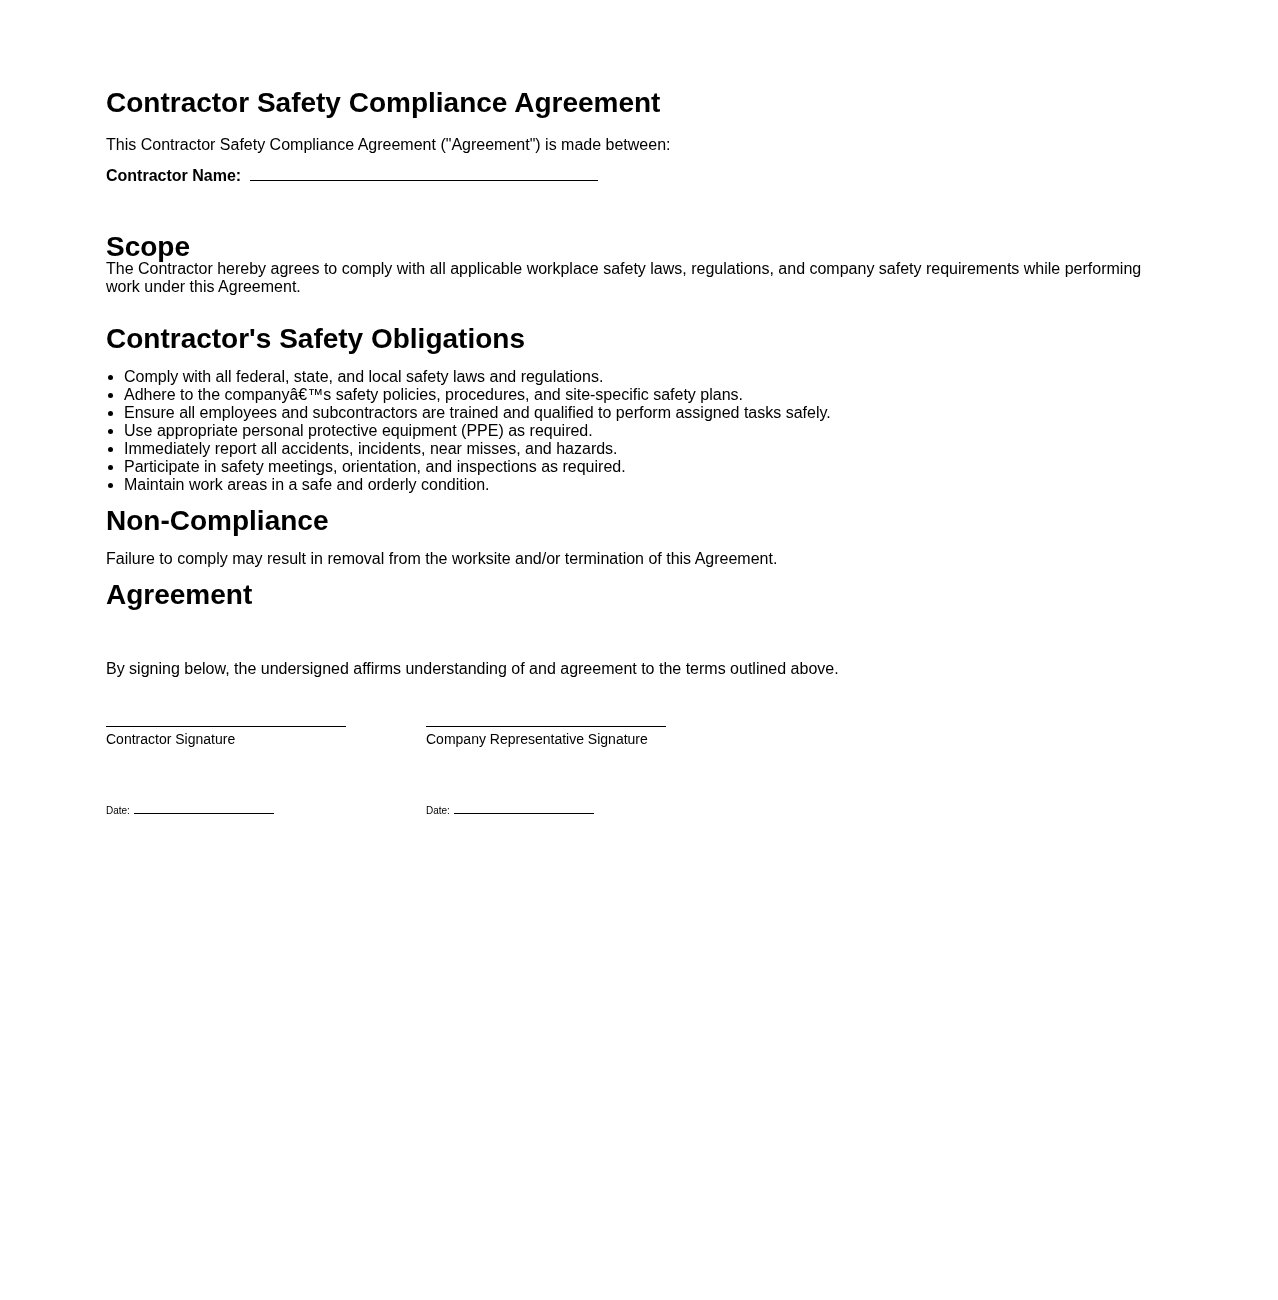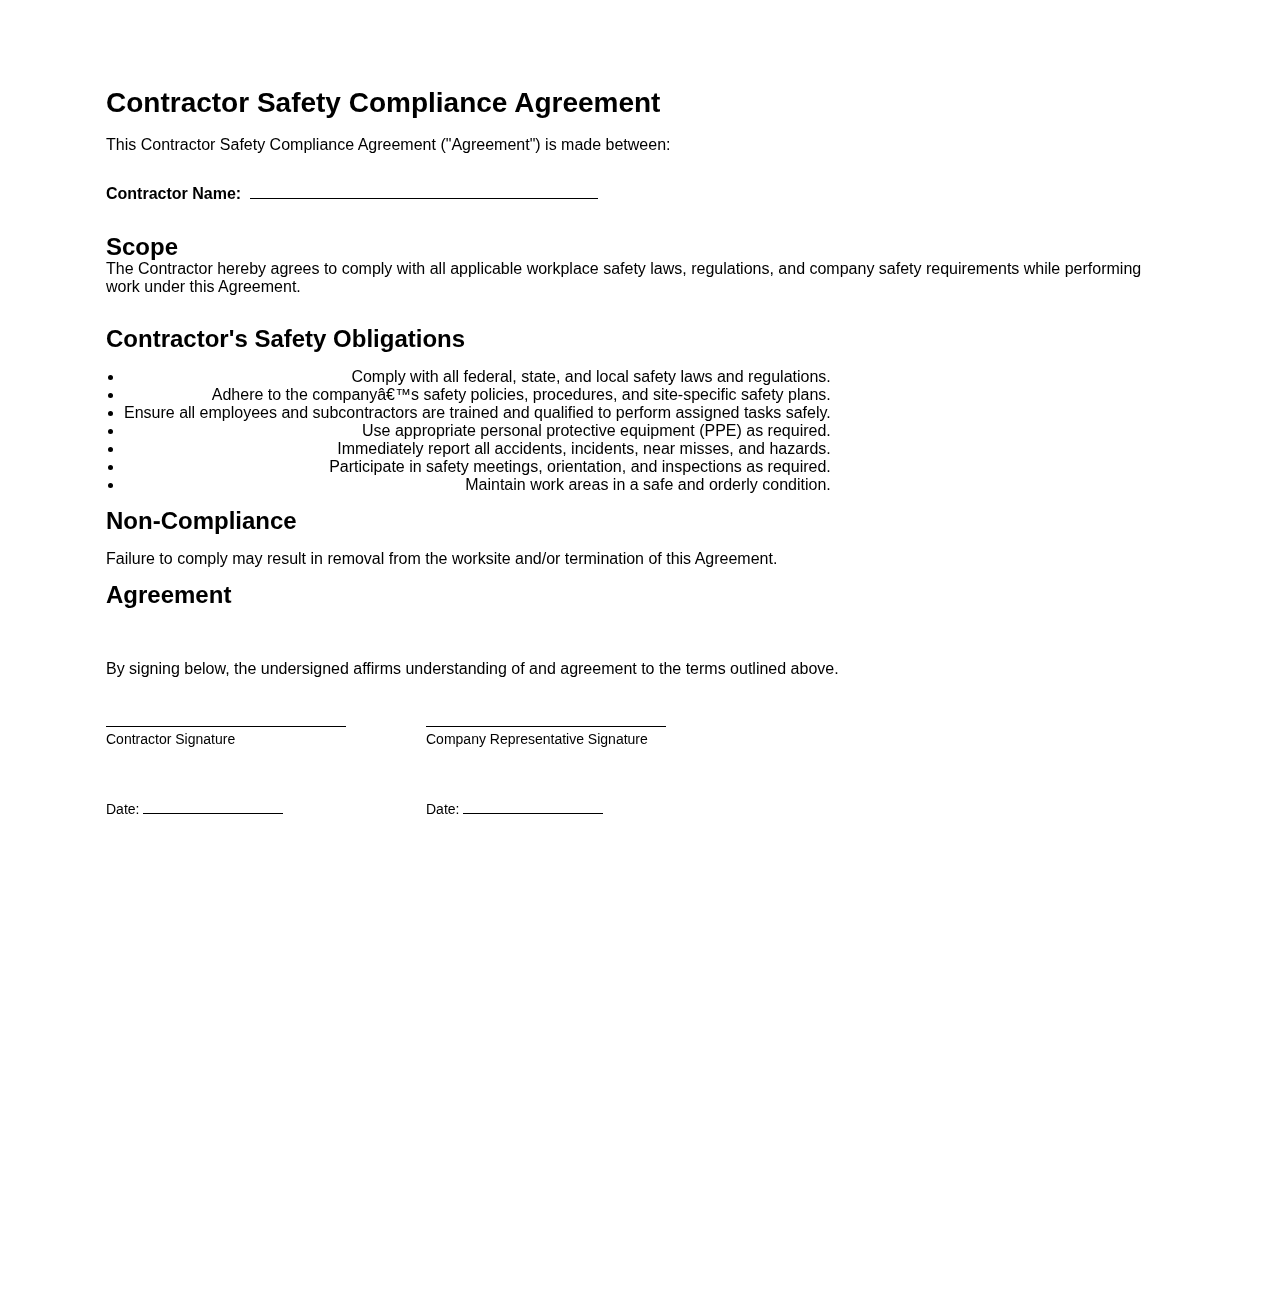--- a/index.html
+++ b/index.html
@@ -20,37 +20,36 @@
       top: 84px; left: 106px;
       margin: 0;
       font-size: 28px;
       line-height: 37px;
       font-weight: bold;
       white-space: nowrap;
     }
     .abs { position: absolute; left: 106px; margin: 0; }
     .intro { top: 136px; }
     .parties { top: 166px; font-weight: bold; }
-    .parties div { white-space: nowrap; margin-top: 18px; }
+    .parties div { white-space: nowrap; }
     h2 {
       margin: 0;
-      font-size: 24px;
+      font-size: 28px;
       line-height: 28px;
       font-weight: bold;
       white-space: nowrap;
     }
     .scope-h { top: 233px; }
     .scope-p { top: 260px; width: 1060px; }
     .obl-h { top: 325px; }
     ul.obl {
       top: 368px;
       left: 106px;
       padding: 0 0 0 18px;
       list-style: disc;
-      text-align: right;
     }
     ul.obl li { white-space: nowrap; }
     .nc-h { top: 507px; }
     .nc-p { top: 550px; }
     .ag-h { top: 581px; }
     .ag-p { top: 624px; margin-top: 36px; }
     .sig-block {
       position: absolute;
       top: 710px;
       width: 240px;
@@ -58,21 +57,21 @@
       line-height: 16px;
     }
     .sig-line {
       height: 16px;
       border-bottom: 1px solid #000;
     }
     .sig-label { margin-top: 4px; white-space: nowrap; }
     .date-line {
       position: absolute;
       top: 800px;
-      font-size: 14px;
+      font-size: 10px;
       line-height: 16px;
       white-space: nowrap;
     }
     .blank {
       display: inline-block;
       width: 140px;
       border-bottom: 1px solid #000;
       height: 13px;
       vertical-align: baseline;
       margin-left: 4px;

